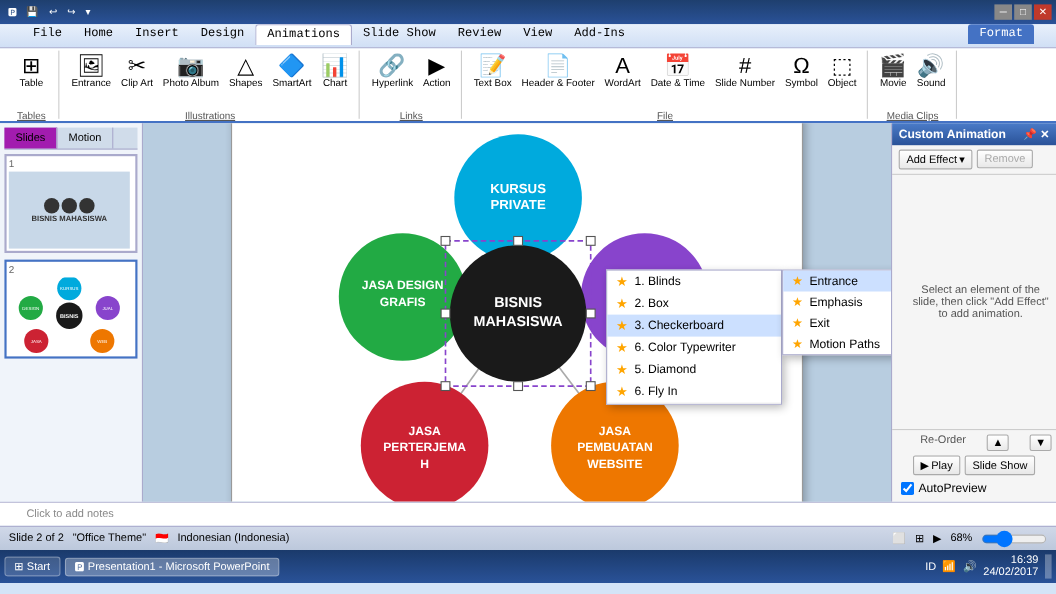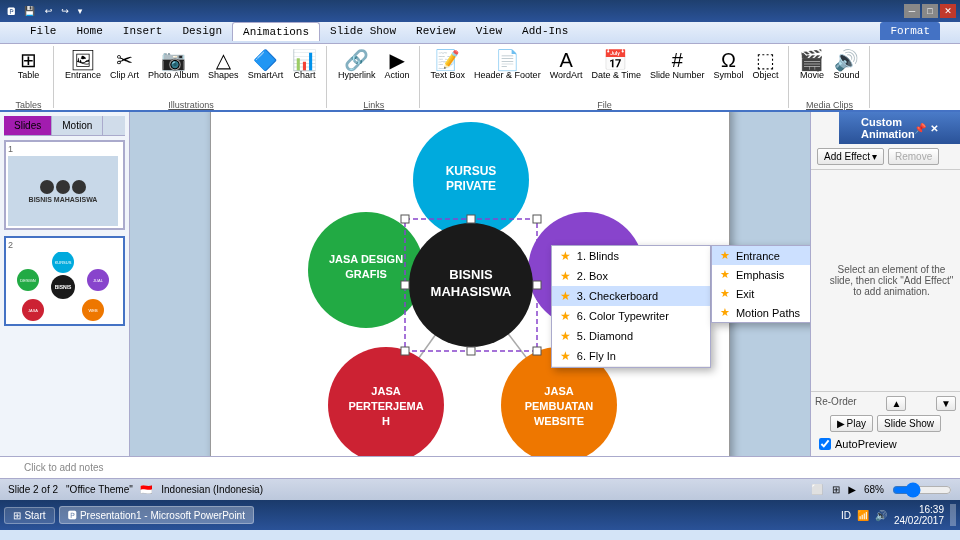--- a/index.html
+++ b/index.html
@@ -37,26 +37,26 @@
     .slide-thumb.active { border: 2px solid #4472c4; }
     .slide-thumb-img { width: 110px; height: 70px; background: #c8d8e8; position: relative; overflow: hidden; display: flex; align-items: center; justify-content: center; }
     .slide-thumb-num { font-size: 9px; color: #666; margin-bottom: 2px; }
 
     
     #editing-area { flex: 1; background: #b8cde0; display: flex; align-items: center; justify-content: center; position: relative; overflow: hidden; }
     #slide-canvas { width: 520px; height: 360px; background: white; border: 1px solid #999; box-shadow: 3px 3px 8px rgba(0,0,0,0.3); position: relative; }
 
     
     #anim-panel { width: 150px; background: #f5f5f5; border-left: 1px solid #aac; display: flex; flex-direction: column; }
-    #anim-panel-header { background: linear-gradient(to bottom, #4a7bc8, #2a5298); color: white; padding: 4px 22px; font-size: 11px; font-weight: bold; display: flex; align-items: center; justify-content: space-between; margin-left: 28px; }
+    #anim-panel-header { background: linear-gradient(to bottom, #4a7bc8, #2a5298); color: white; padding: 4px 6px; font-size: 11px; font-weight: bold; display: flex; align-items: center; justify-content: space-between; }
     #anim-panel-toolbar { display: flex; align-items: flex-start; gap: 4px; padding: 4px 6px; border-bottom: 1px solid #ccc; }
     .anim-btn { font-size: 10px; padding: 2px 6px; background: linear-gradient(to bottom, #fff, #e8e8e8); border: 1px solid #aaa; cursor: pointer; border-radius: 2px; display: flex; align-items: center; gap: 2px; }
     #anim-content { flex: 1; padding: 6px; font-size: 10px; color: #555; display: flex; align-items: center; justify-content: center; text-align: center; margin-left: 12px; }
     #anim-bottom { border-top: 1px solid #ccc; padding: 4px; display: flex; flex-direction: column; gap: 4px; }
-    #anim-reorder { display: flex; justify-content: space-between; gap: 19px; }
+    #anim-reorder { display: flex; justify-content: flex-end; gap: 19px; }
     #anim-playback { display: flex; gap: 4px; justify-content: center; }
     #anim-autopreview { display: flex; align-items: center; gap: 4px; padding: 2px 4px; }
 
     
     #dropdown-menu { position: absolute; background: white; border: 1px solid #aac; box-shadow: 3px 3px 8px rgba(0,0,0,0.3); z-index: 100; }
     #dropdown-menu .menu-section { border-bottom: 1px solid #eee; }
     .menu-item { display: flex; align-items: center; padding: 3px 12px 3px 8px; cursor: pointer; font-size: 11px; gap: 6px; white-space: nowrap; }
     .menu-item:hover, .menu-item.hovered { background: #cce0ff; }
     .menu-item .star { color: #ffa500; font-size: 12px; }
 

